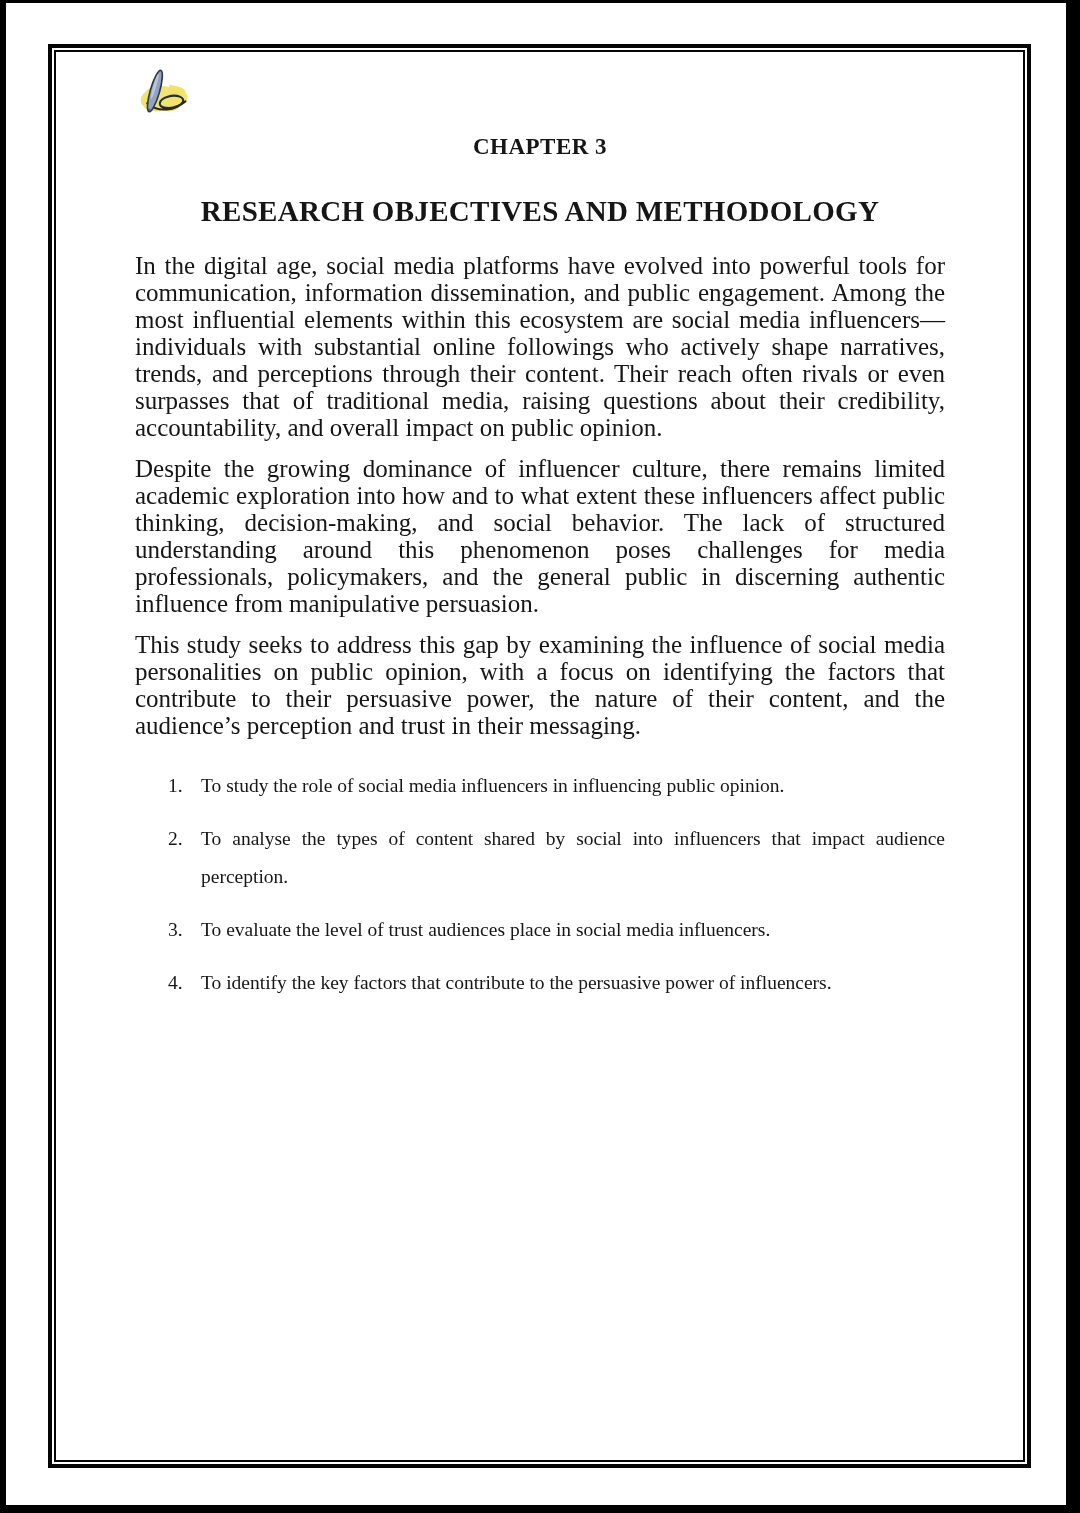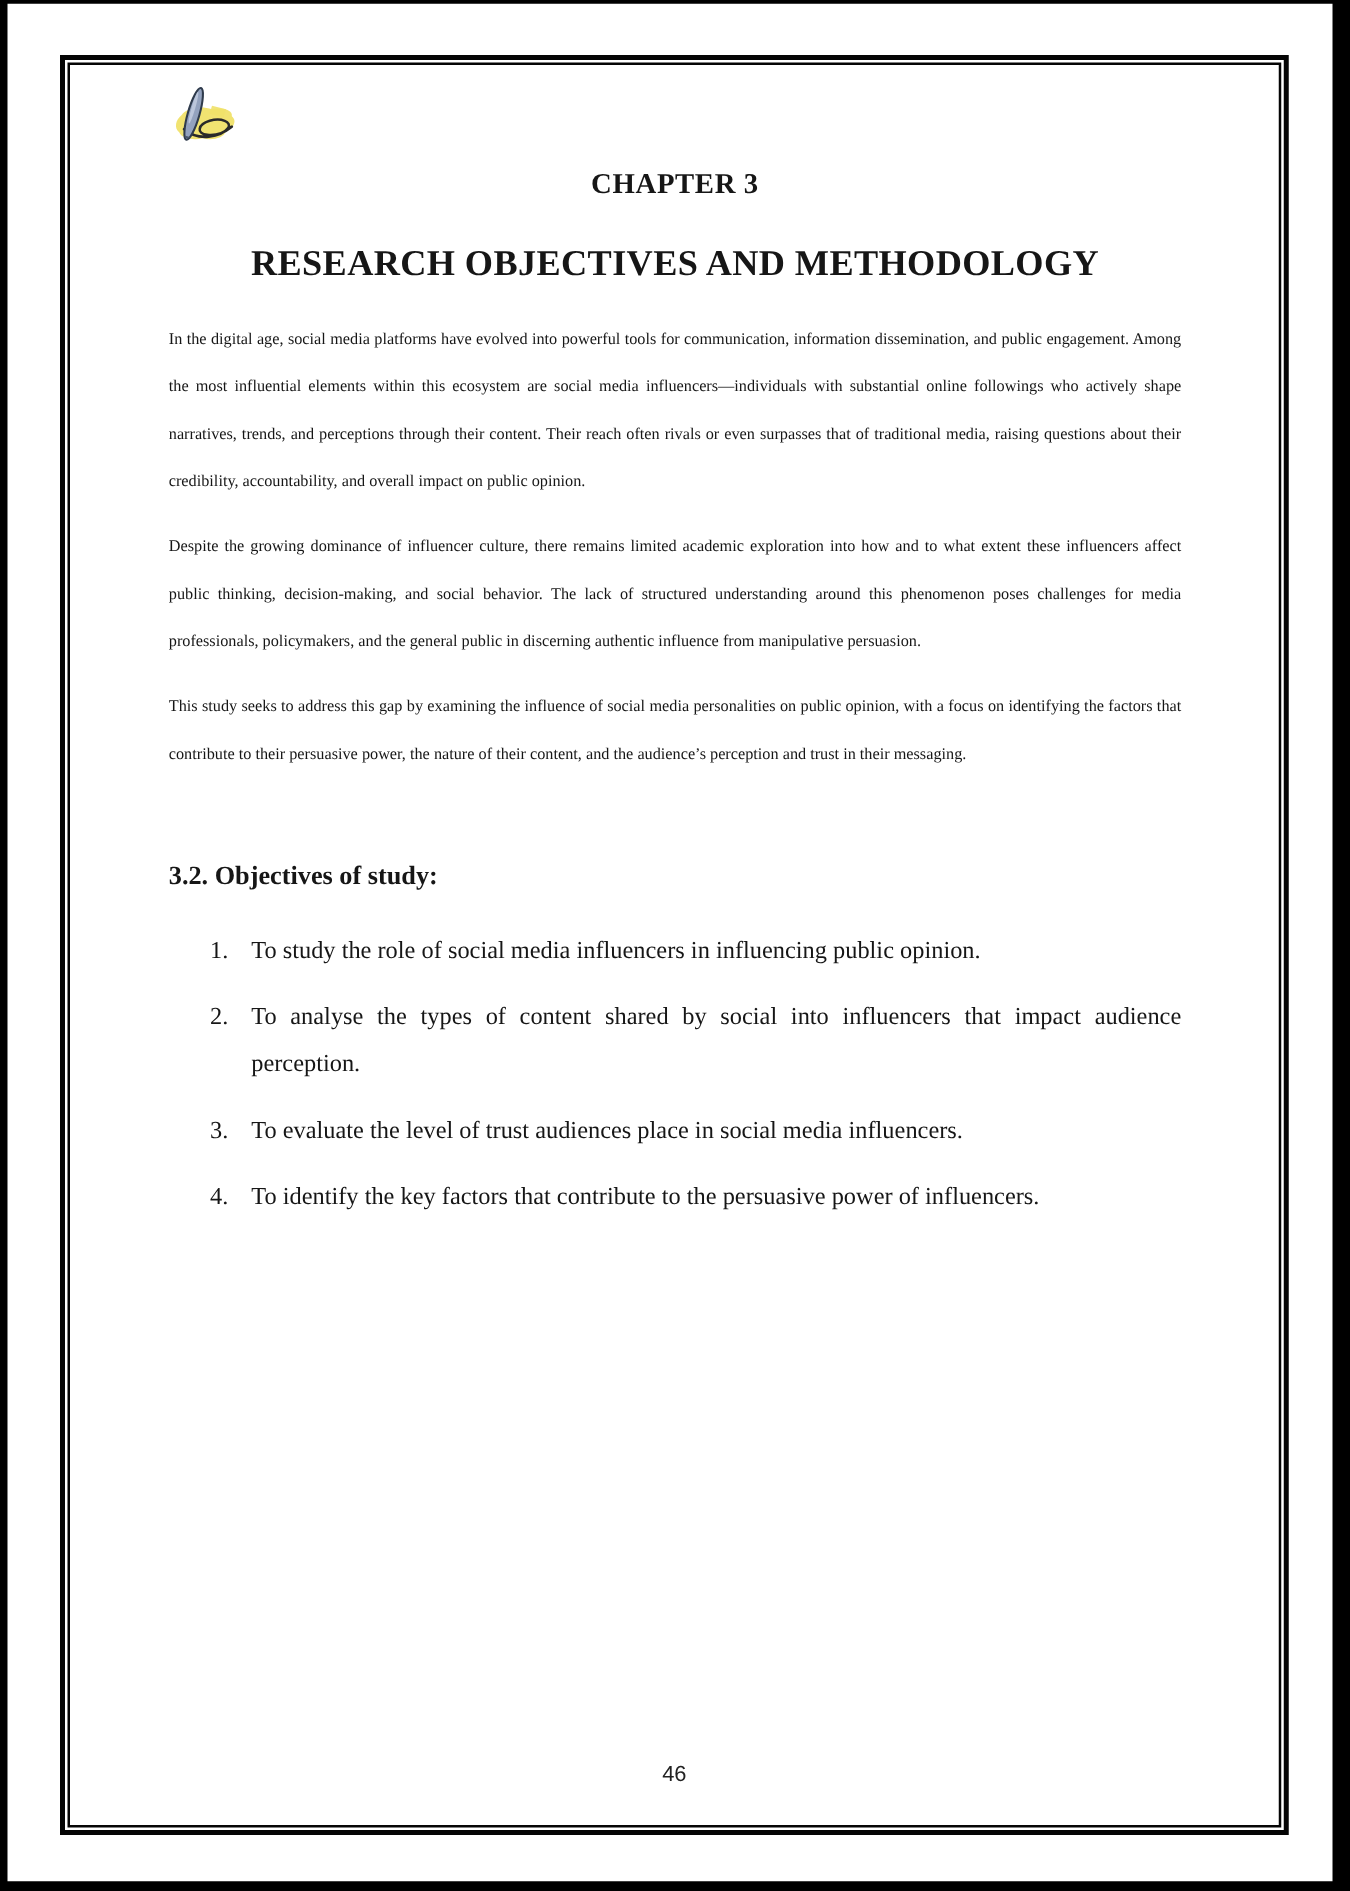--- a/index.html
+++ b/index.html
@@ -71,22 +71,22 @@
     margin: 86px 0 0 0;
     font-size: 21px;
     line-height: 28px;
     font-weight: bold;
   }
   h3.section-heading.objectives-heading {
     margin-top: 64px;
   }
   p.para {
     margin: 14px 0 0 0;
-    font-size: 13px;
-    line-height: 38px;
+    font-size: 25px;
+    line-height: 27px;
     text-align: justify;
   }
   p.para.first {
     margin-top: 26px;
   }
   .objectives {
     margin: 28px 0 0 33px;
   }
   .obj-item {
     display: flex;
@@ -134,39 +134,37 @@
           </svg>
         </div>
 
         <h1 class="chapter-label">CHAPTER 3</h1>
         <h2 class="chapter-title">RESEARCH OBJECTIVES AND METHODOLOGY</h2>
 
         <p class="para first">In the digital age, social media platforms have evolved into powerful tools for communication, information dissemination, and public engagement. Among the most influential elements within this ecosystem are social media influencers—individuals with substantial online followings who actively shape narratives, trends, and perceptions through their content. Their reach often rivals or even surpasses that of traditional media, raising questions about their credibility, accountability, and overall impact on public opinion.</p>
         <p class="para">Despite the growing dominance of influencer culture, there remains limited academic exploration into how and to what extent these influencers affect public thinking, decision-making, and social behavior. The lack of structured understanding around this phenomenon poses challenges for media professionals, policymakers, and the general public in discerning authentic influence from manipulative persuasion.</p>
         <p class="para">This study seeks to address this gap by examining the influence of social media personalities on public opinion, with a focus on identifying the factors that contribute to their persuasive power, the nature of their content, and the audience’s perception and trust in their messaging.</p>
 
-        <h3 class="section-heading objectives-heading">3.2. Objectives of study:</h3>
 
         <div class="objectives">
           <div class="obj-item">
             <span class="obj-num">1.</span>
             <span class="obj-text">To study the role of social media influencers in influencing public opinion.</span>
           </div>
           <div class="obj-item">
             <span class="obj-num">2.</span>
             <span class="obj-text">To analyse the types of content shared by social into influencers that impact audience perception.</span>
           </div>
           <div class="obj-item">
             <span class="obj-num">3.</span>
             <span class="obj-text">To evaluate the level of trust audiences place in social media influencers.</span>
           </div>
           <div class="obj-item">
             <span class="obj-num">4.</span>
             <span class="obj-text">To identify the key factors that contribute to the persuasive power of influencers.</span>
           </div>
         </div>
 
-        <div class="page-number">46</div>
 
       </div>
     </div>
   </div>
 </div>
 
 </body></html>

